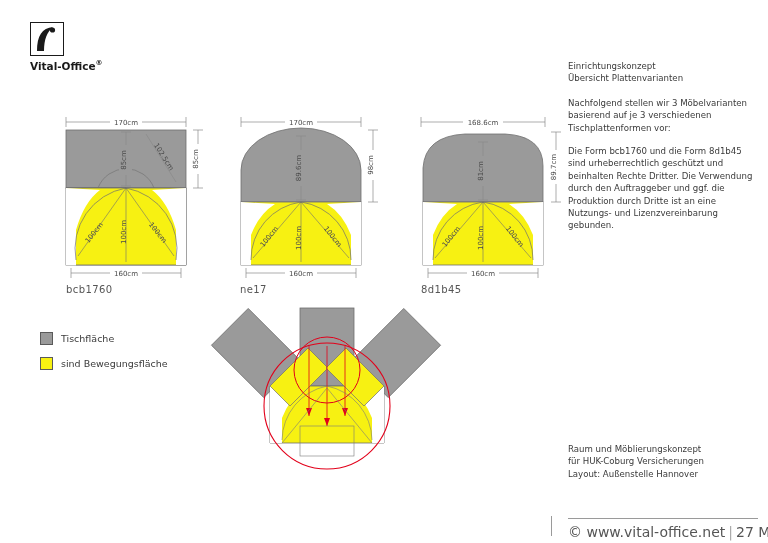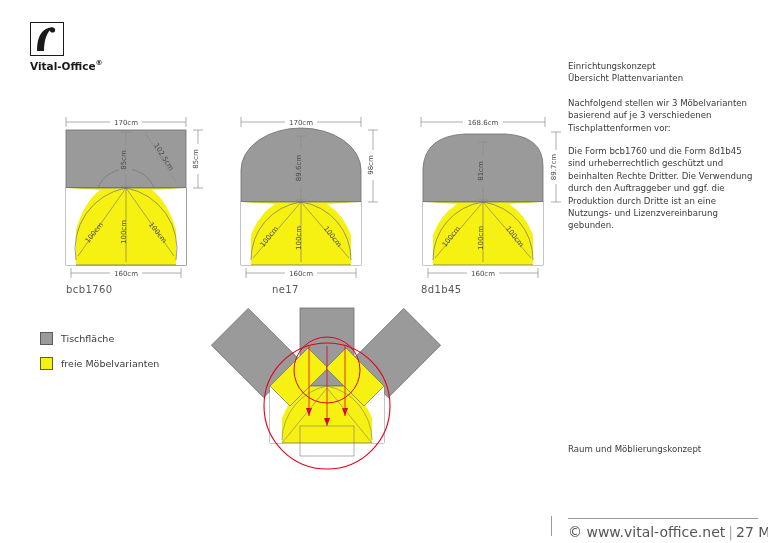--- a/index.html
+++ b/index.html
@@ -174,35 +174,37 @@
     <div class="right-head">
       <div>Einrichtungskonzept</div>
       <div>Übersicht Plattenvarianten</div>
     </div>
     <p>Nachfolgend stellen wir 3 Möbelvarianten basierend auf je 3 verschiedenen Tischplattenformen vor:</p>
     <p>Die Form bcb1760 und die Form 8d1b45 sind urheberrechtlich geschützt und beinhalten Rechte Dritter. Die Verwendung durch den Auftraggeber und ggf. die Produktion durch Dritte ist an eine Nutzungs- und Lizenzvereinbarung gebunden.</p>
   </div>
 
   <div class="footer-block">
     <div>Raum und Möblierungskonzept</div>
+    <div>für HUK-Coburg Versicherungen</div>
+    <div>Layout: Außenstelle Hannover</div>
   </div>
   <div class="footer-rule"></div>
   <div class="vline"></div>
   <div class="footer-credit">
     <span>©  www.vital-office.net</span><span class="sep">|</span><span>27 March 2017</span><span class="sep">|</span><span>30</span>
   </div>
 
   <div class="legend">
     <div class="legend-row">
       <div class="legend-swatch sw-grey"></div>
       <span>Tischfläche</span>
     </div>
     <div class="legend-row">
       <div class="legend-swatch sw-yellow"></div>
-      <span>freie Möbelvarianten</span>
+      <span>sind Bewegungsfläche</span>
     </div>
   </div>
 
   <svg width="180" height="190" viewBox="0 0 180 190" style="position:absolute;left:30px;top:110px;">
 
     <g>
       <line x1="28" y1="12" x2="148" y2="12" stroke="#8a8a8a" stroke-width="0.7"></line>
       <line x1="28" y1="7" x2="28" y2="17" stroke="#8a8a8a" stroke-width="0.7"></line>
       <line x1="148" y1="7" x2="148" y2="17" stroke="#8a8a8a" stroke-width="0.7"></line>
       <rect x="72" y="6" width="32" height="11" fill="#ffffff"></rect>
@@ -299,21 +301,21 @@
       <text class="dimtxt" x="160" y="55" text-anchor="middle" transform="rotate(-90 160 55)">98cm</text>
     </g>
     <g>
       <line x1="33" y1="163" x2="143" y2="163" stroke="#8a8a8a" stroke-width="0.7"></line>
       <line x1="33" y1="158" x2="33" y2="168" stroke="#8a8a8a" stroke-width="0.7"></line>
       <line x1="143" y1="158" x2="143" y2="168" stroke="#8a8a8a" stroke-width="0.7"></line>
       <rect x="72" y="157" width="32" height="11" fill="#ffffff"></rect>
       <text class="dimtxt" x="88" y="166" text-anchor="middle">160cm</text>
     </g>
   </svg>
-  <div class="variant-caption" style="left:232px; top:284px;margin-left:32px;">ne17</div>
+  <div class="variant-caption" style="left:232px; top:284px;">ne17</div>
 
   <svg width="190" height="190" viewBox="0 0 190 190" style="position:absolute;left:385px;top:110px;">
     <g>
       <line x1="28" y1="12" x2="152" y2="12" stroke="#8a8a8a" stroke-width="0.7"></line>
       <line x1="28" y1="7" x2="28" y2="17" stroke="#8a8a8a" stroke-width="0.7"></line>
       <line x1="152" y1="7" x2="152" y2="17" stroke="#8a8a8a" stroke-width="0.7"></line>
       <rect x="70" y="6" width="40" height="11" fill="#ffffff"></rect>
       <text class="dimtxt" x="90" y="15" text-anchor="middle">168.6cm</text>
     </g>
 

